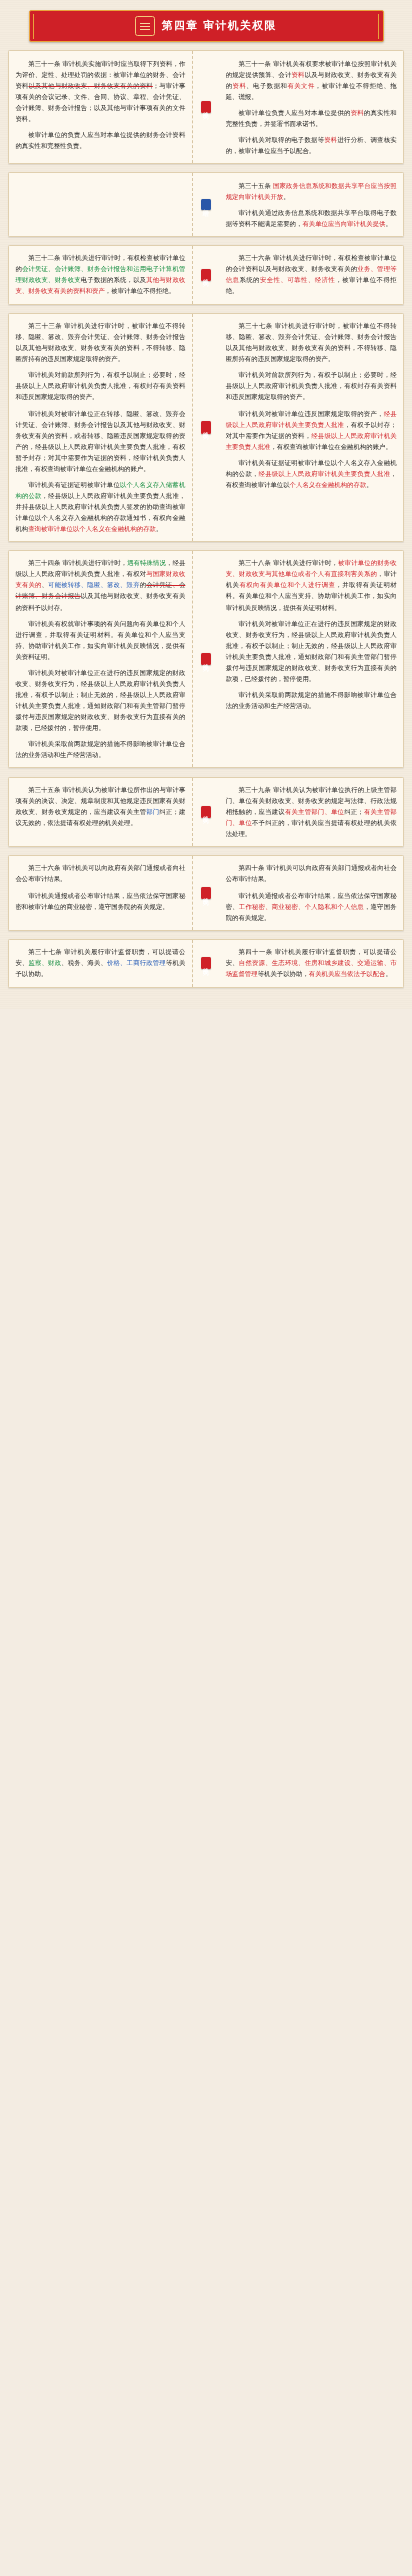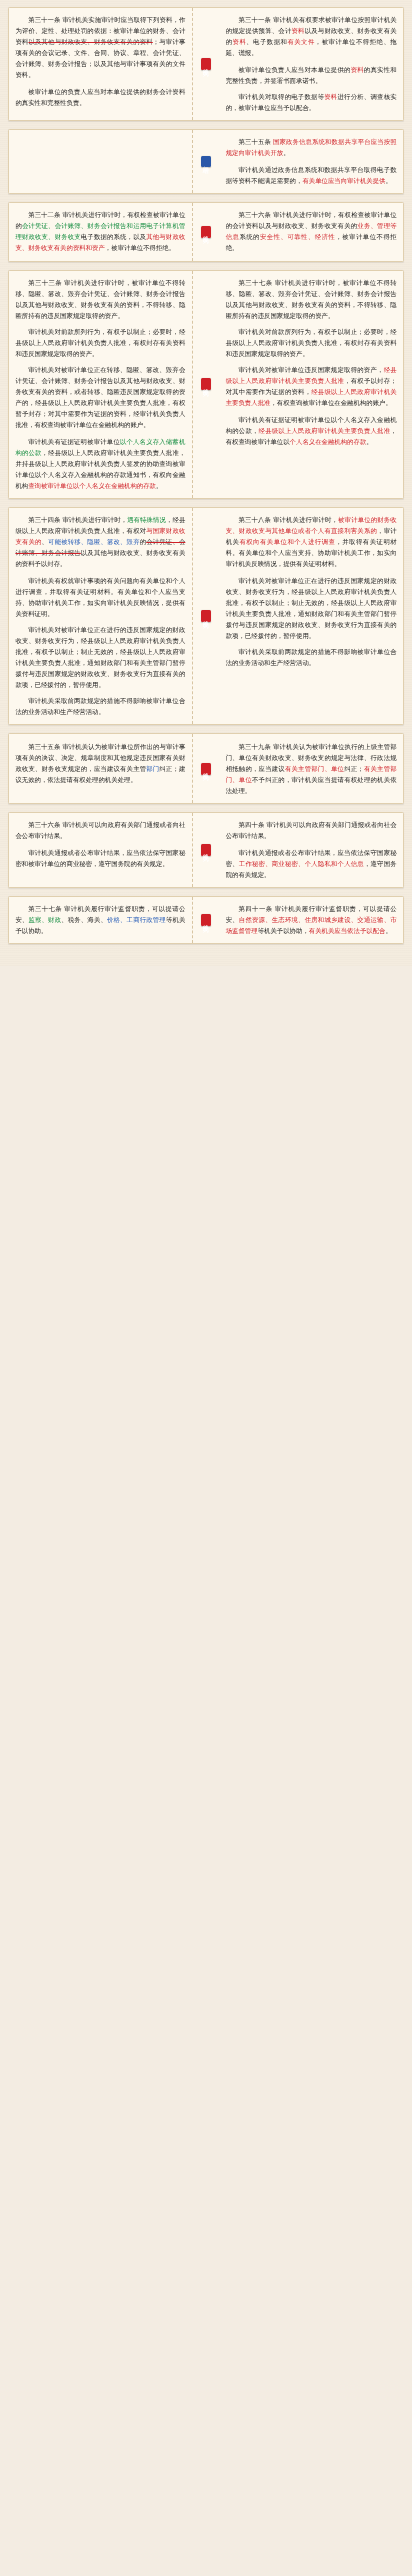--- a/index.html
+++ b/index.html
@@ -113,20 +113,30 @@
   .hl-red{color:#cf2027;}
   .hl-green{color:#0f8a3c;}
   .hl-blue{color:#1f57b5;}
   .hl-strike{text-decoration:line-through;text-decoration-color:#cf2027;color:#444;}
 </style>
 </head>
 <body>
 
 <div class="page">
 
+  <div class="banner-wrap">
+    <div class="banner">
+      <span class="banner-icon">
+          <i></i>
+          <i></i>
+          <i></i>
+        </span>
+      <span class="banner-title">第四章  审计机关权限</span>
+    </div>
+  </div>
 
   <div id="blocks">
       <div class="block">
         <div class="col left">
           <p class="para indent">第三十一条  审计机关实施审计时应当取得下列资料，作为评价、定性、处理处罚的依据：被审计单位的财务、会计资料<span class="hl-strike">以及其他与财政收支、财务收支有关的资料</span>；与审计事项有关的会议记录、文件、合同、协议、章程、会计凭证、会计账簿、财务会计报告；以及其他与审计事项有关的文件资料。</p>
           <p class="para indent">被审计单位的负责人应当对本单位提供的财务会计资料的真实性和完整性负责。</p>
         </div>
         <div class="badge-col">
           <span class="badge">修改为</span>
         </div>

